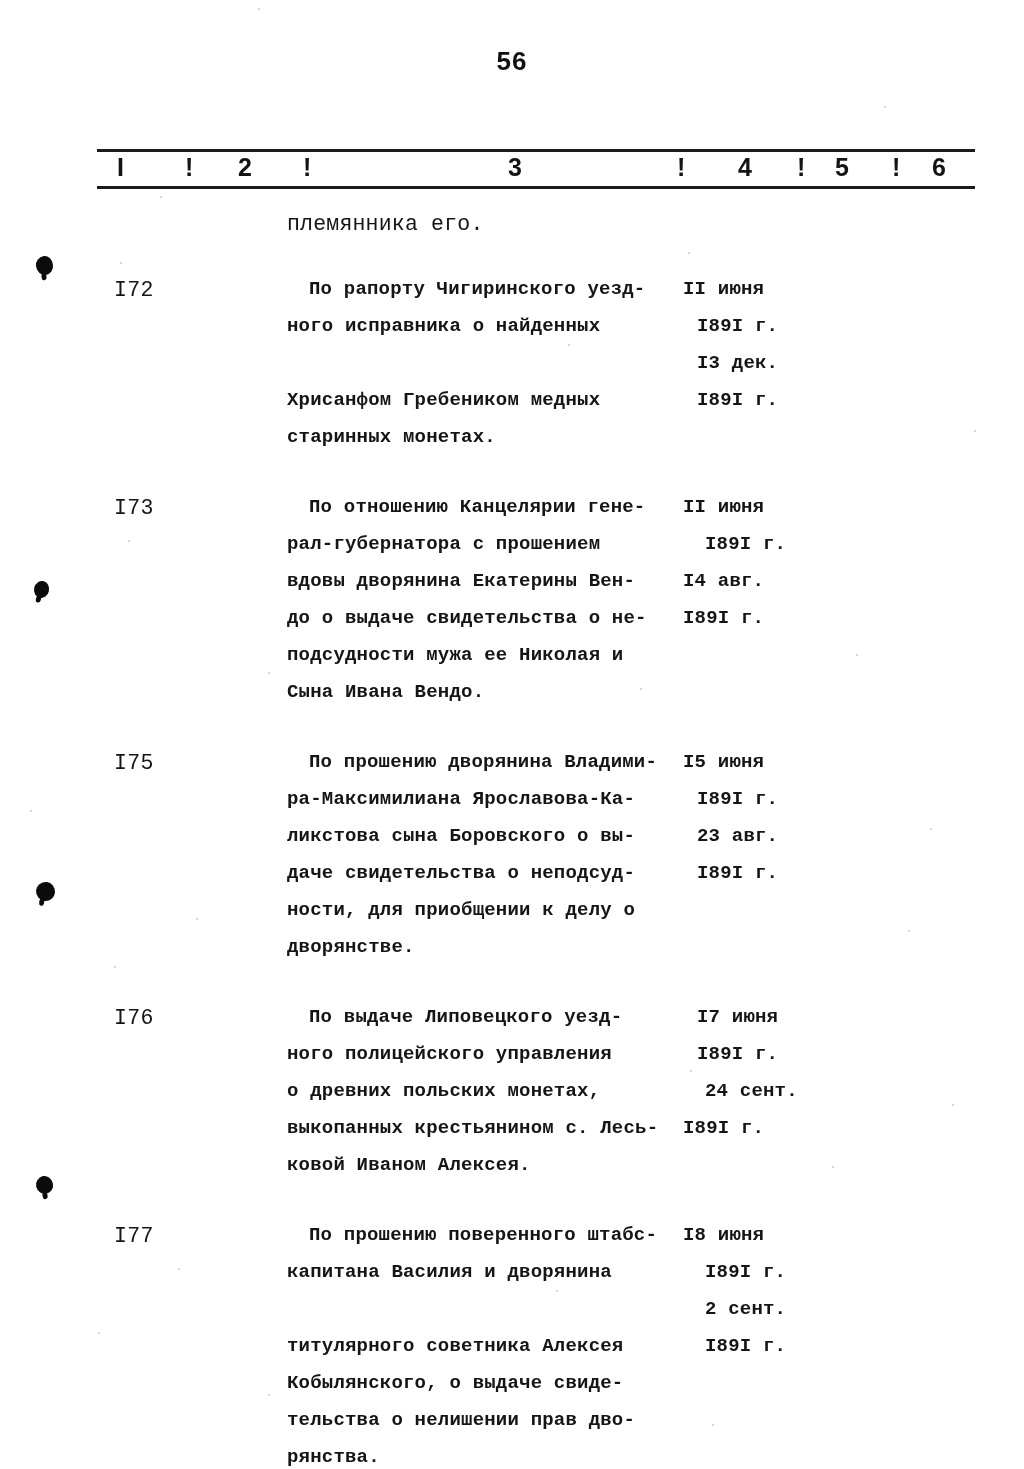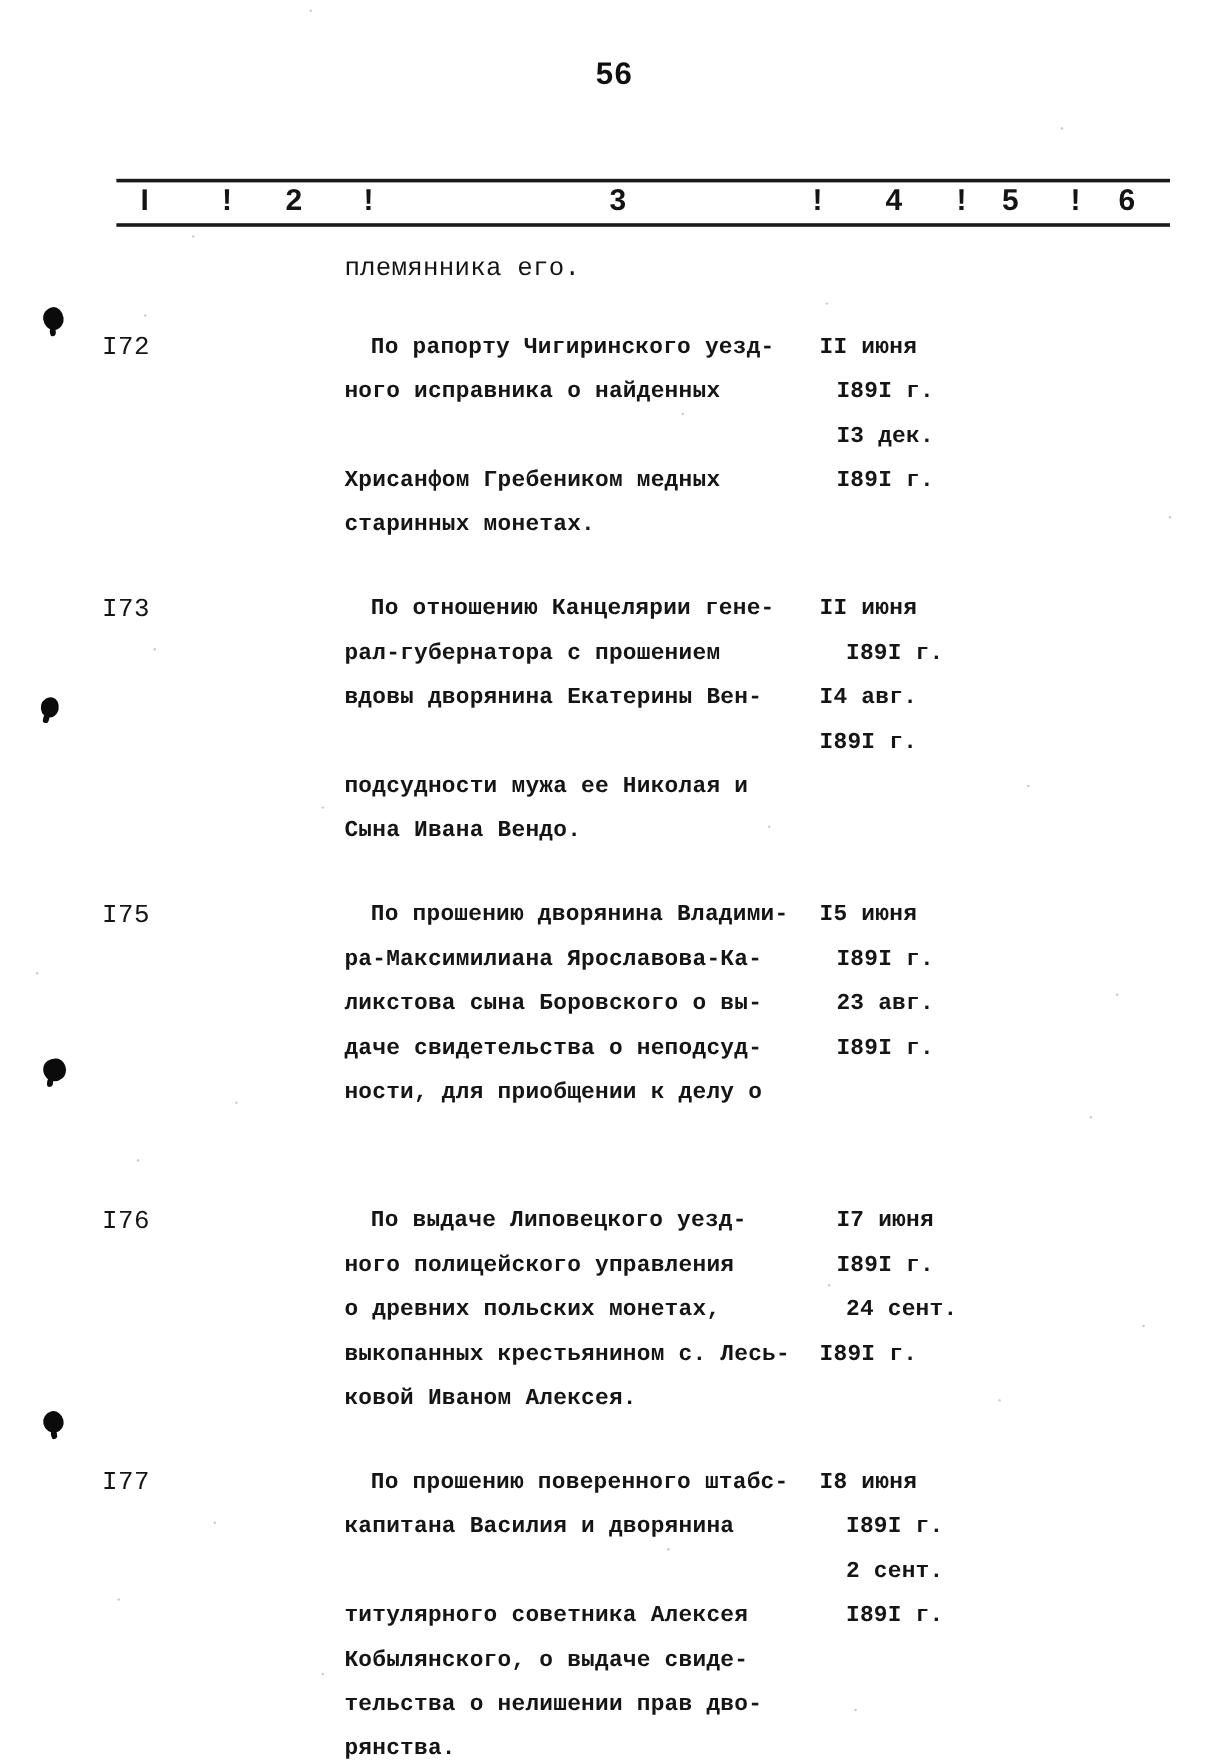--- a/index.html
+++ b/index.html
@@ -96,21 +96,21 @@
   }
 
   .entry {
     position: absolute;
     left: 0;
     width: 1024px;
   }
 
   .entry-number {
     position: absolute;
-    left: 85px;
+    left: 114px;
     top: 0;
     font-size: 21.5px;
     letter-spacing: 0.4px;
     white-space: pre;
   }
 
   .entry-lines {
     position: absolute;
     left: 287px;
     top: 0;
@@ -208,33 +208,34 @@
             <div class="line"><span>Хрисанфом Гребеником медных</span><span class="date pad">I89I г.</span></div>
             <div class="line"><span>старинных монетах.</span></div>
           </div>
         </div>
         <div class="entry" style="top: 290px;">
           <div class="entry-number">I73</div>
           <div class="entry-lines">
             <div class="line indent"><span>По отношению Канцелярии гене-</span><span class="date">II июня</span></div>
             <div class="line"><span>рал-губернатора с прошением</span><span class="date pad2">I89I г.</span></div>
             <div class="line"><span>вдовы дворянина Екатерины Вен-</span><span class="date">I4 авг.</span></div>
-            <div class="line"><span class="date">I89I г.</span></div>
+            <div class="line"><span>до о выдаче свидетельства о не-</span><span class="date">I89I г.</span></div>
             <div class="line"><span>подсудности мужа ее Николая и</span></div>
             <div class="line"><span>Сына Ивана Вендо.</span></div>
           </div>
         </div>
         <div class="entry" style="top: 545px;">
           <div class="entry-number">I75</div>
           <div class="entry-lines">
             <div class="line indent"><span>По прошению дворянина Владими-</span><span class="date">I5 июня</span></div>
             <div class="line"><span>ра-Максимилиана Ярославова-Ка-</span><span class="date pad">I89I г.</span></div>
             <div class="line"><span>ликстова сына Боровского о вы-</span><span class="date pad">23 авг.</span></div>
             <div class="line"><span>даче свидетельства о неподсуд-</span><span class="date pad">I89I г.</span></div>
             <div class="line"><span>ности, для приобщении к делу о</span></div>
+            <div class="line"><span>дворянстве.</span></div>
           </div>
         </div>
         <div class="entry" style="top: 800px;">
           <div class="entry-number">I76</div>
           <div class="entry-lines">
             <div class="line indent"><span>По выдаче Липовецкого уезд-</span><span class="date pad">I7 июня</span></div>
             <div class="line"><span>ного полицейского управления</span><span class="date pad">I89I г.</span></div>
             <div class="line"><span>о древних польских монетах,</span><span class="date pad2">24 сент.</span></div>
             <div class="line"><span>выкопанных крестьянином с. Лесь-</span><span class="date">I89I г.</span></div>
             <div class="line"><span>ковой Иваном Алексея.</span></div>

